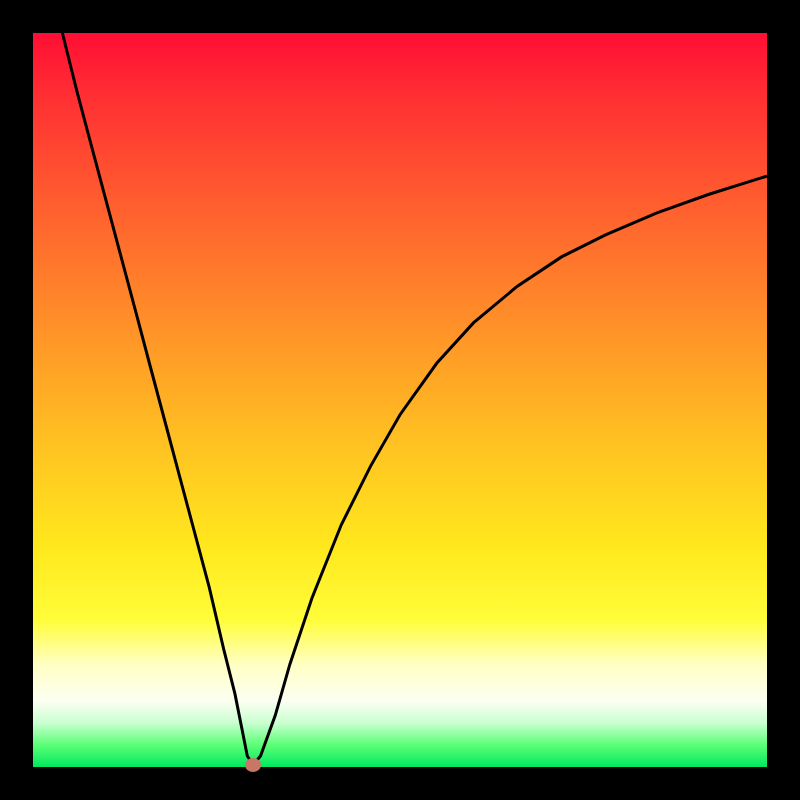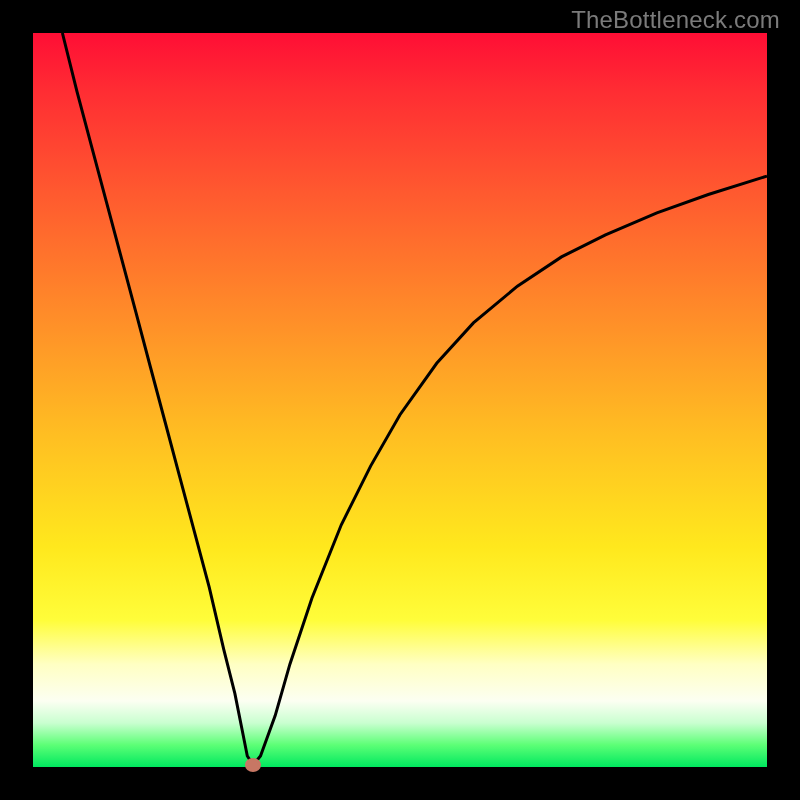--- a/index.html
+++ b/index.html
@@ -64,21 +64,20 @@
     height: 14px;
     border-radius: 50%;
     background: #c77764;
     transform: translate(-50%, -50%);
   }
 </style>
 </head>
 <body>
 
 <div class="stage">
-  <div class="watermark">TheBottleneck.com</div>
 
   <div class="plot-area">
     <svg class="curve" viewBox="0 0 734 734" preserveAspectRatio="none">
       <path id="curve-path" fill="none" stroke-width="3" stroke="#000000" d="M 29.4 0.0 L 44.0 58.7 L 58.7 113.8 L 73.4 168.8 L 88.1 223.9 L 102.8 278.9 L 117.4 334.0 L 132.1 389.0 L 146.8 444.1 L 161.5 499.1 L 176.2 554.2 L 190.8 616.6 L 201.9 660.6 L 209.2 697.3 L 214.3 723.0 L 220.2 731.8 L 227.5 723.0 L 242.2 682.6 L 256.9 631.2 L 278.9 565.2 L 308.3 491.8 L 337.6 433.1 L 367.0 381.7 L 403.7 330.3 L 440.4 289.9 L 484.4 253.2 L 528.5 223.9 L 572.5 201.9 L 623.9 179.8 L 675.3 161.5 L 734.0 143.1"></path>
     </svg>
     <div class="dot" id="marker-dot" style="left: 220.2px; top: 731.798px; background: rgb(199, 119, 100);"></div>
   </div>
 </div>
 
 </body></html>

